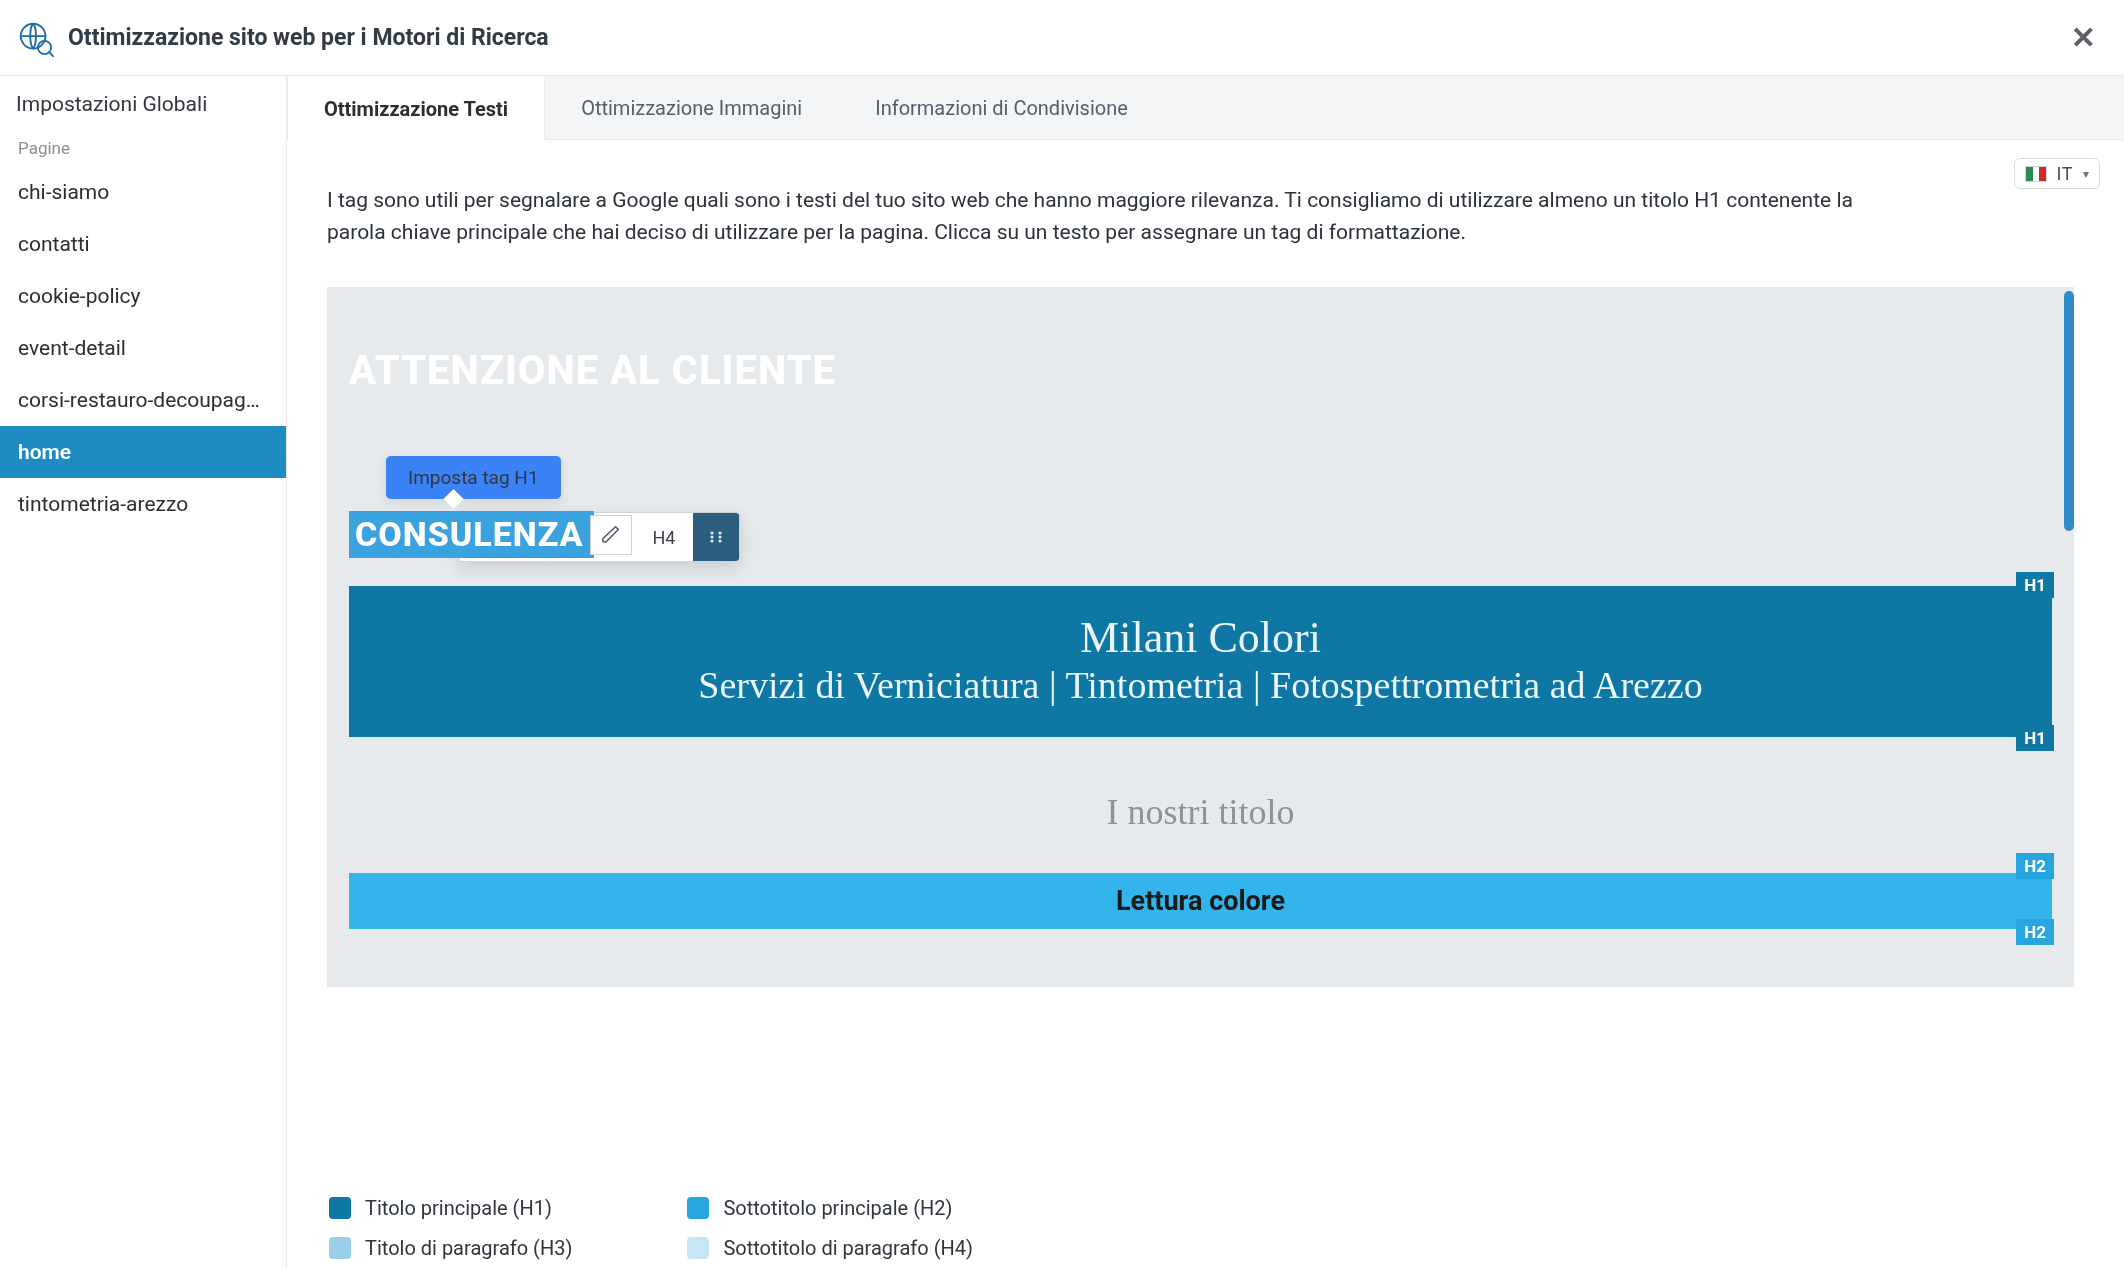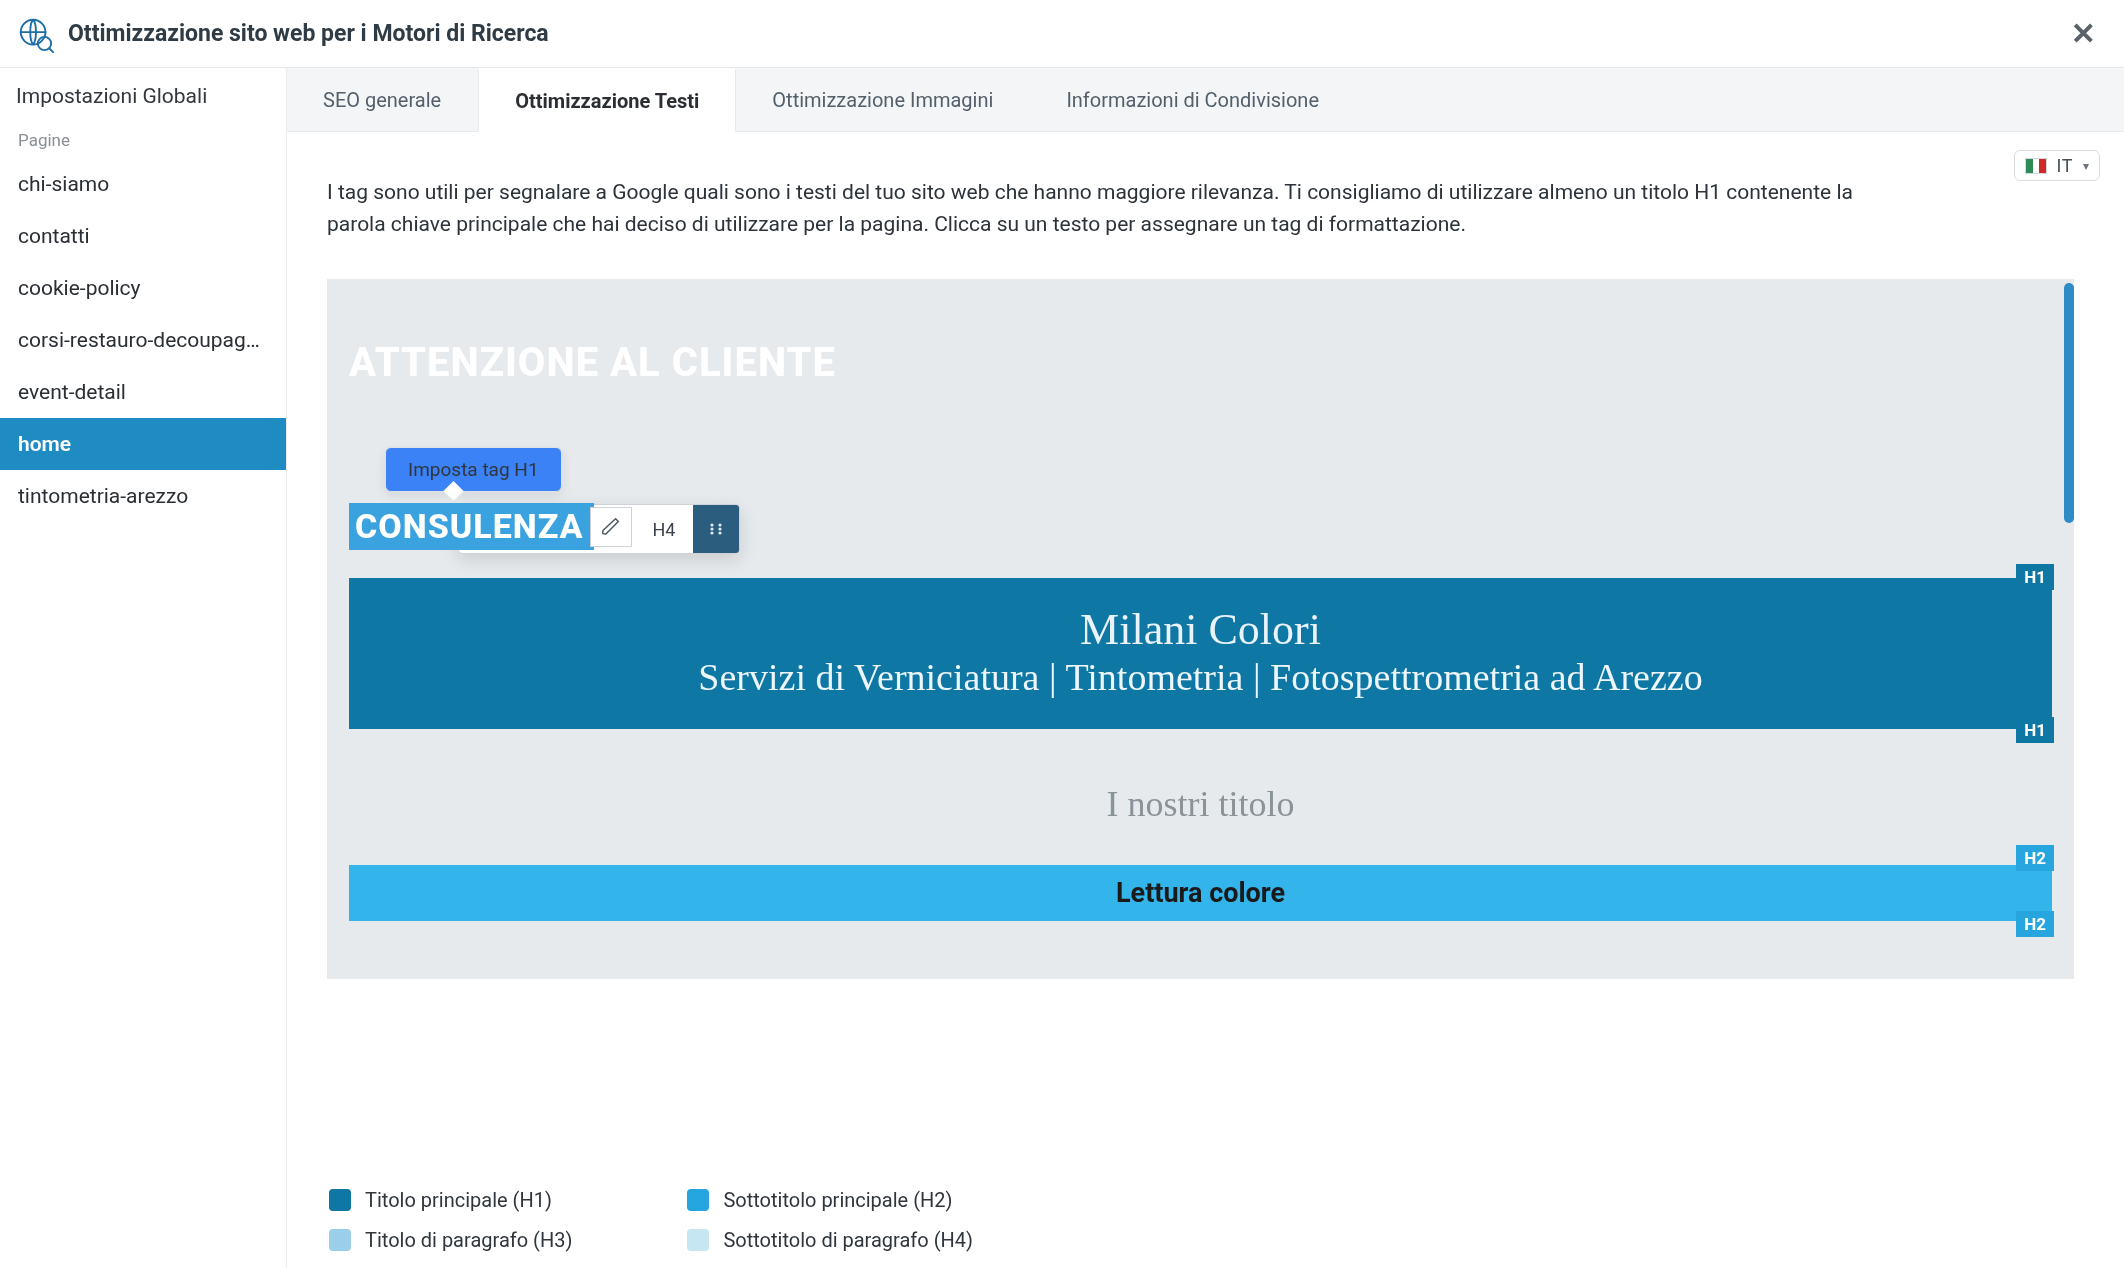--- a/index.html
+++ b/index.html
@@ -25,21 +25,21 @@
   }
   *{box-sizing:border-box}
   html,body{margin:0;padding:0}
   body{
     width:2124px;height:1268px;
     font-family:-apple-system,BlinkMacSystemFont,"Segoe UI",Roboto,"Helvetica Neue",Arial,sans-serif;
     color:var(--text); background:#fff; overflow:hidden;
   }
   
   .topbar{
-    height:68px; display:flex; align-items:center; justify-content:space-between;
+    height:76px; display:flex; align-items:center; justify-content:space-between;
     padding:0 22px 0 16px; border-bottom:1px solid var(--border);
   }
   .topbar-left{display:flex; align-items:center; gap:14px}
   .app-title{font-size:23px; font-weight:700; color:#2f3b45}
   .close-x{font-size:30px; color:#5b6168; line-height:1; font-weight:700; padding:4px 6px}
   .seo-icon svg{display:block}
 
   
   .shell{display:flex; height:calc(1268px - 68px)}
   .sidebar{
@@ -183,30 +183,29 @@
 </div>
 
 <div class="shell">
 
   <aside class="sidebar">
     <div class="side-global">Impostazioni Globali</div>
     <div class="side-section-title">Pagine</div>
     <div class="side-item">chi-siamo</div>
     <div class="side-item">contatti</div>
     <div class="side-item">cookie-policy</div>
+    <div class="side-item">event-detail</div>
     <div class="side-item">corsi-restauro-decoupage-…</div>
-    <div class="side-item">event-detail</div>
     <div class="side-item active">home</div>
     <div class="side-item">tintometria-arezzo</div>
   </aside>
 
   <main class="main">
 
     <div class="tabs">
-      <div class="tab">SEO generale</div>
       <div class="tab active">Ottimizzazione Testi</div>
       <div class="tab">Ottimizzazione Immagini</div>
       <div class="tab">Informazioni di Condivisione</div>
     </div>
 
     <div class="content">
 
       <div class="lang">
         <span class="flag"></span>
         <span class="lang-code">IT</span>

